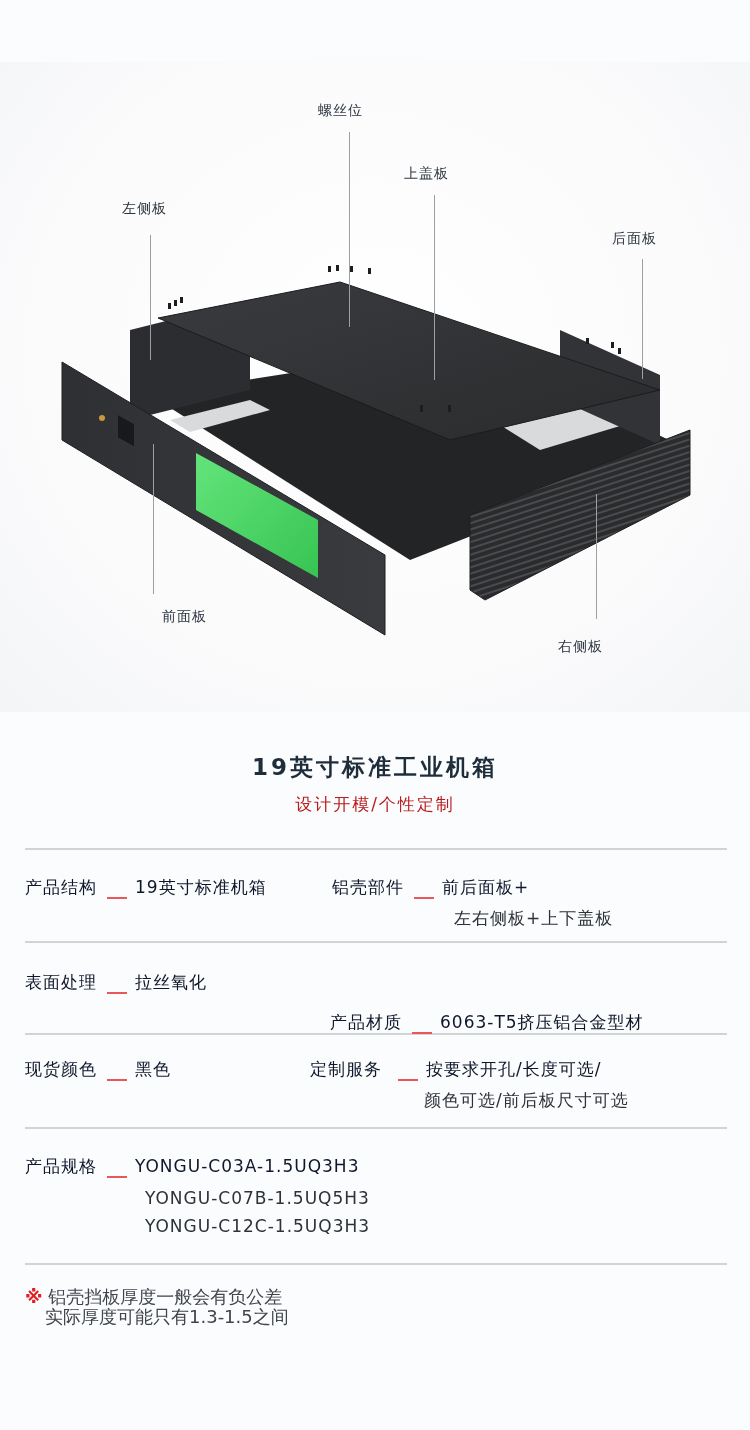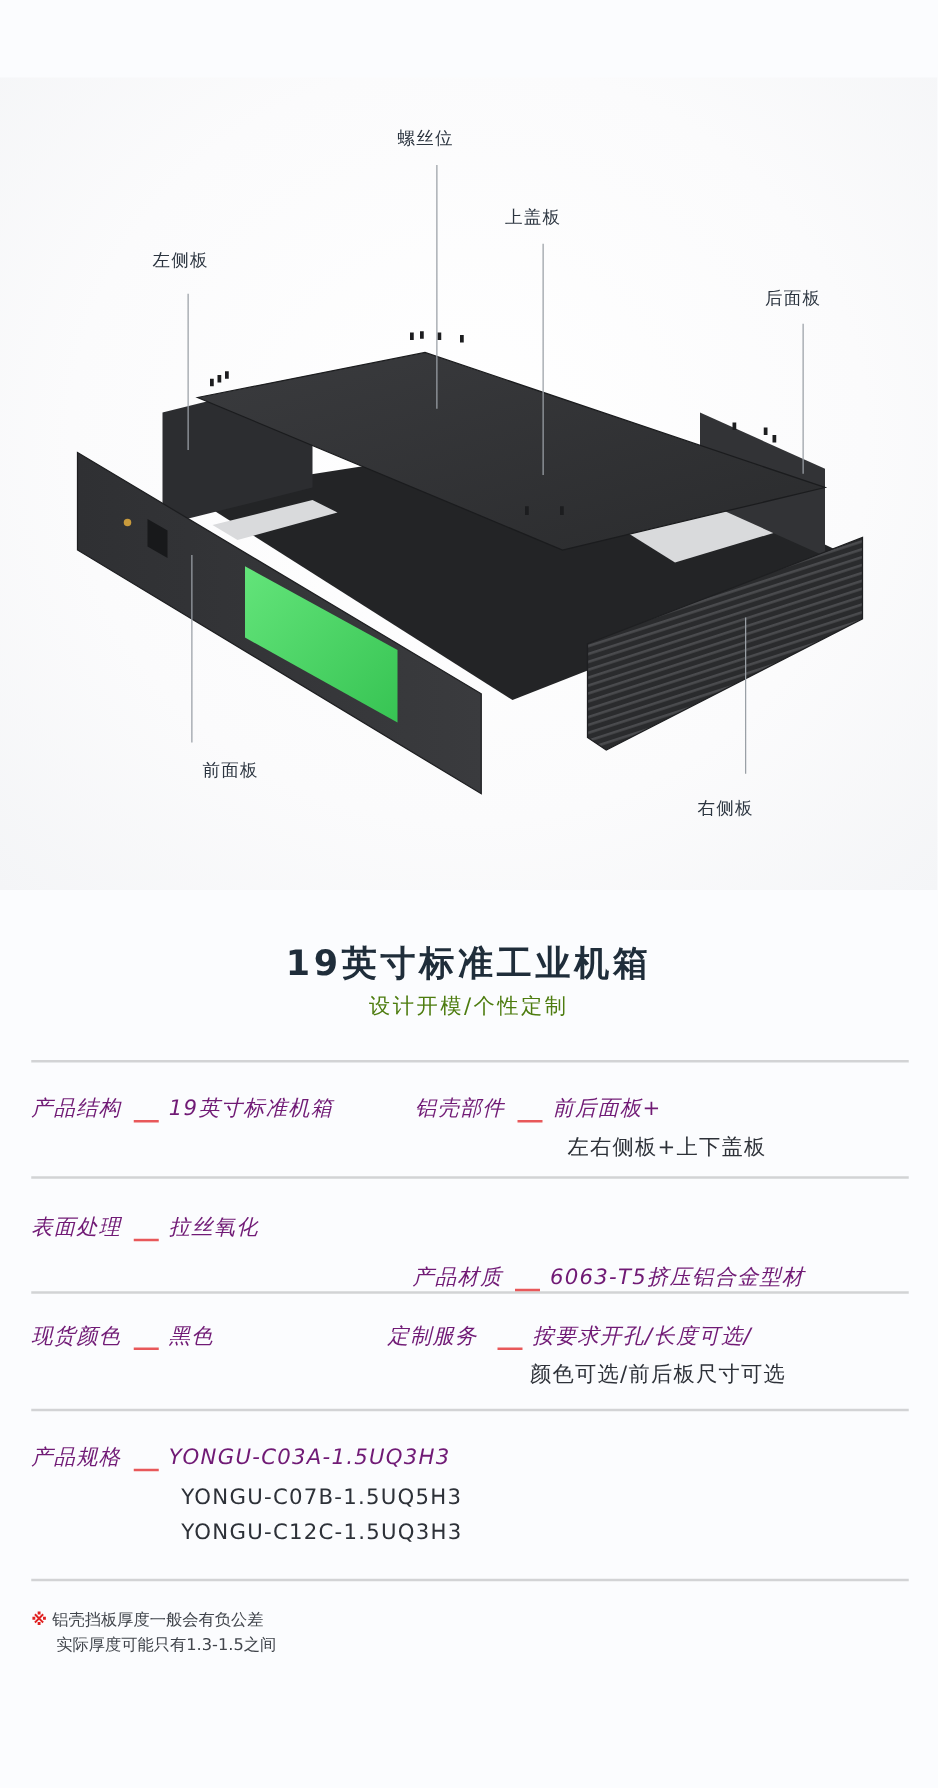--- a/index.html
+++ b/index.html
@@ -8,31 +8,31 @@
 
   .top-band { position: absolute; left: 0; top: 0; width: 750px; height: 62px; background: #fbfcfe; }
   .photo-area { position: absolute; left: 0; top: 62px; width: 750px; height: 650px;
     background: radial-gradient(ellipse at 50% 45%, #ffffff 0%, #fbfbfc 60%, #f4f5f7 100%); }
   .photo-area svg { position: absolute; left: 0; top: 0; }
 
   .callout { position: absolute; font-size: 14px; color: #2c3540; letter-spacing: 1px; }
   .callout-line { position: absolute; width: 1px; background: #9aa0a6; }
 
   .headline { position: absolute; left: 0; top: 752px; width: 750px; text-align: center;
-    font-size: 28px; font-weight: bold; color: #1f2d3a; letter-spacing: 3px; }
+    font-size: 23px; font-weight: bold; color: #1f2d3a; letter-spacing: 3px; }
   .subline { position: absolute; left: 0; top: 793px; width: 750px; text-align: center;
-    font-size: 17px; color: #4d7c0f; letter-spacing: 2px; }
+    font-size: 17px; color: #b91c1c; letter-spacing: 2px; }
 
   .rule { position: absolute; left: 25px; width: 702px; height: 2px; background: #d2d3d5; }
 
-  .spec { position: absolute; font-size: 17px; color: #701a75; letter-spacing: 1px; line-height: 30px; white-space: nowrap; font-style: italic; }
+  .spec { position: absolute; font-size: 17px; color: #0f172a; letter-spacing: 1px; line-height: 30px; white-space: nowrap; }
   .dash { display: inline-block; width: 20px; height: 2px; background: #e8585a; vertical-align: -6px; margin: 0 8px 0 10px; }
   .val-cont { position: absolute; font-size: 17px; color: #2d3138; letter-spacing: 1px; line-height: 30px; white-space: nowrap; }
 
-  .note { position: absolute; left: 25px; top: 1287px; font-size: 13px; color: #40444b; line-height: 20px; }
+  .note { position: absolute; left: 25px; top: 1287px; font-size: 18px; color: #40444b; line-height: 20px; }
   .note .mark { color: #e02020; font-weight: bold; }
   .note .line2 { padding-left: 20px; display: block; }
 </style>
 </head>
 <body>
 
 <div class="top-band"></div>
 
 <div class="photo-area">
   <svg width="750" height="650" viewBox="0 62 750 650">

